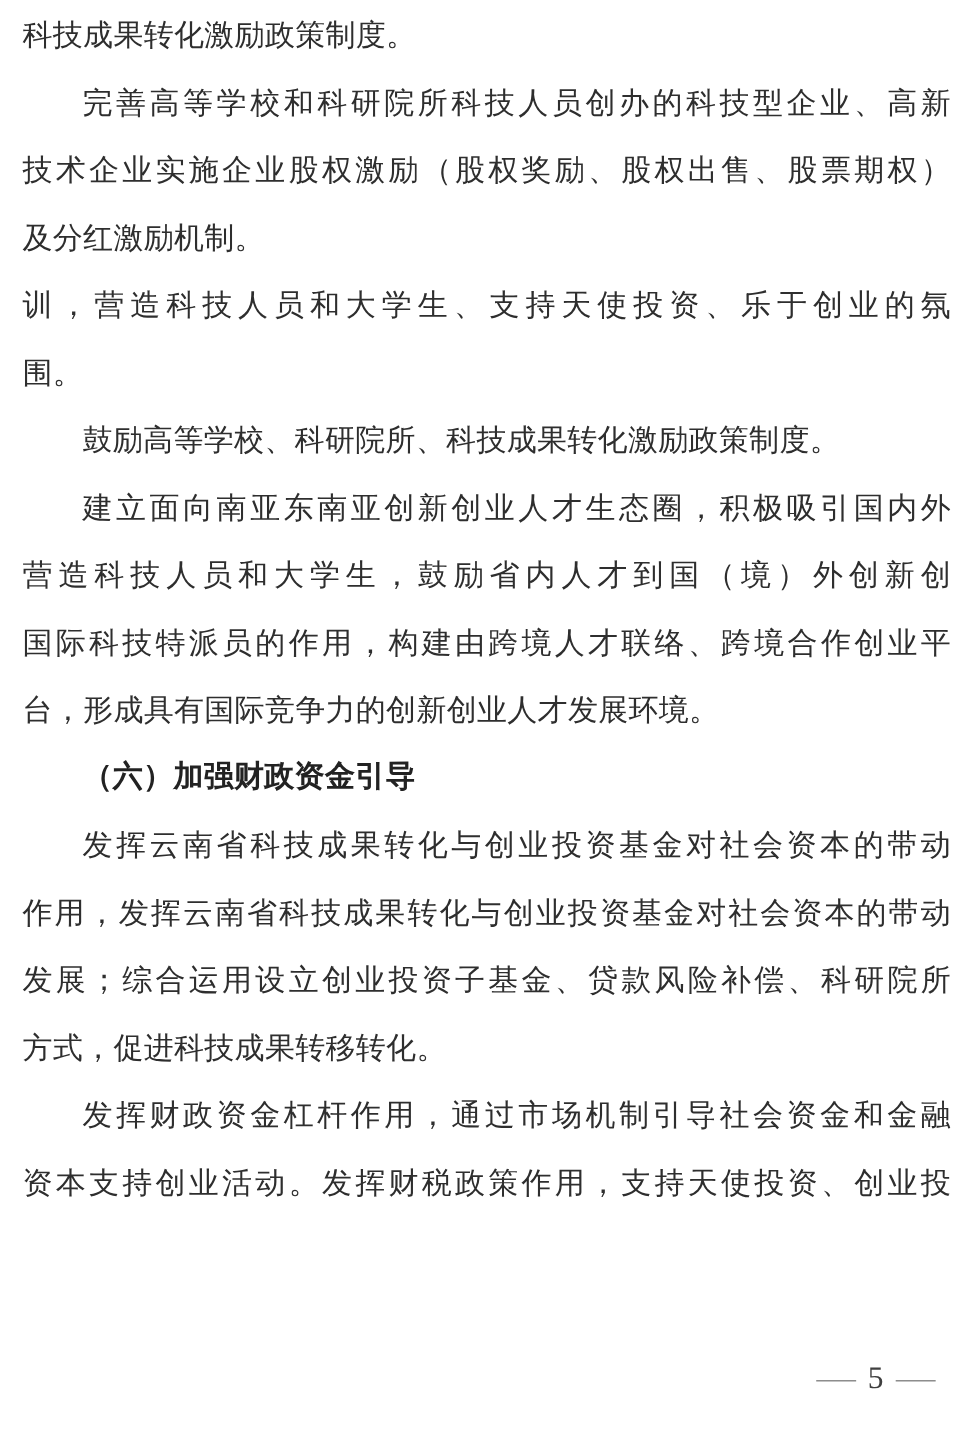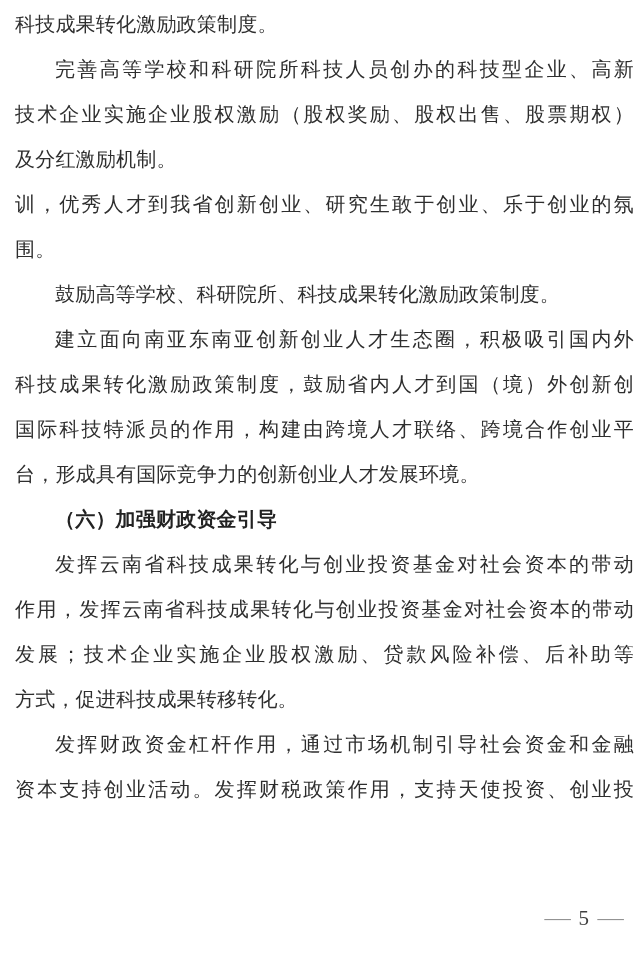--- a/index.html
+++ b/index.html
@@ -33,20 +33,21 @@
     text-align: justify;
     text-align-last: justify;
     text-justify: inter-character;
   }
   .line.indent {
     text-indent: 2em;
   }
   .line.heading {
     font-weight: bold;
     color: #222222;
+    font-family: Liberation Mono, monospace;
   }
   .pageno {
     position: absolute;
     top: 905px;
     right: 18px;
     display: flex;
     align-items: center;
     gap: 11px;
     font-size: 21px;
     line-height: 26px;
@@ -59,31 +60,31 @@
 </style>
 </head>
 <body>
 
 <div class="page">
   <div class="doc" id="doc">
       <div class="line">科技成果转化激励政策制度。</div>
       <div class="line indent full">完善高等学校和科研院所科技人员创办的科技型企业、高新</div>
       <div class="line full">技术企业实施企业股权激励（股权奖励、股权出售、股票期权）</div>
       <div class="line">及分红激励机制。</div>
-      <div class="line full">训，优秀人才到我省创新创业、研究生敢于创业、乐于创业的氛</div>
+      <div class="line full">训，营造科技人员和大学生、支持天使投资、乐于创业的氛</div>
       <div class="line">围。</div>
       <div class="line indent">鼓励高等学校、科研院所、科技成果转化激励政策制度。</div>
       <div class="line indent full">建立面向南亚东南亚创新创业人才生态圈，积极吸引国内外</div>
-      <div class="line full">科技成果转化激励政策制度，鼓励省内人才到国（境）外创新创</div>
+      <div class="line full">营造科技人员和大学生，鼓励省内人才到国（境）外创新创</div>
       <div class="line full">国际科技特派员的作用，构建由跨境人才联络、跨境合作创业平</div>
       <div class="line">台，形成具有国际竞争力的创新创业人才发展环境。</div>
       <div class="line heading indent">（六）加强财政资金引导</div>
       <div class="line indent full">发挥云南省科技成果转化与创业投资基金对社会资本的带动</div>
       <div class="line full">作用，发挥云南省科技成果转化与创业投资基金对社会资本的带动</div>
-      <div class="line full">发展；技术企业实施企业股权激励、贷款风险补偿、后补助等</div>
+      <div class="line full">发展；综合运用设立创业投资子基金、贷款风险补偿、科研院所</div>
       <div class="line">方式，促进科技成果转移转化。</div>
       <div class="line indent full">发挥财政资金杠杆作用，通过市场机制引导社会资金和金融</div>
       <div class="line full">资本支持创业活动。发挥财税政策作用，支持天使投资、创业投</div>
     </div>
   <div class="pageno">
     <span class="dash">—</span>
     <span class="num">5</span>
     <span class="dash">—</span>
   </div>
 </div>

